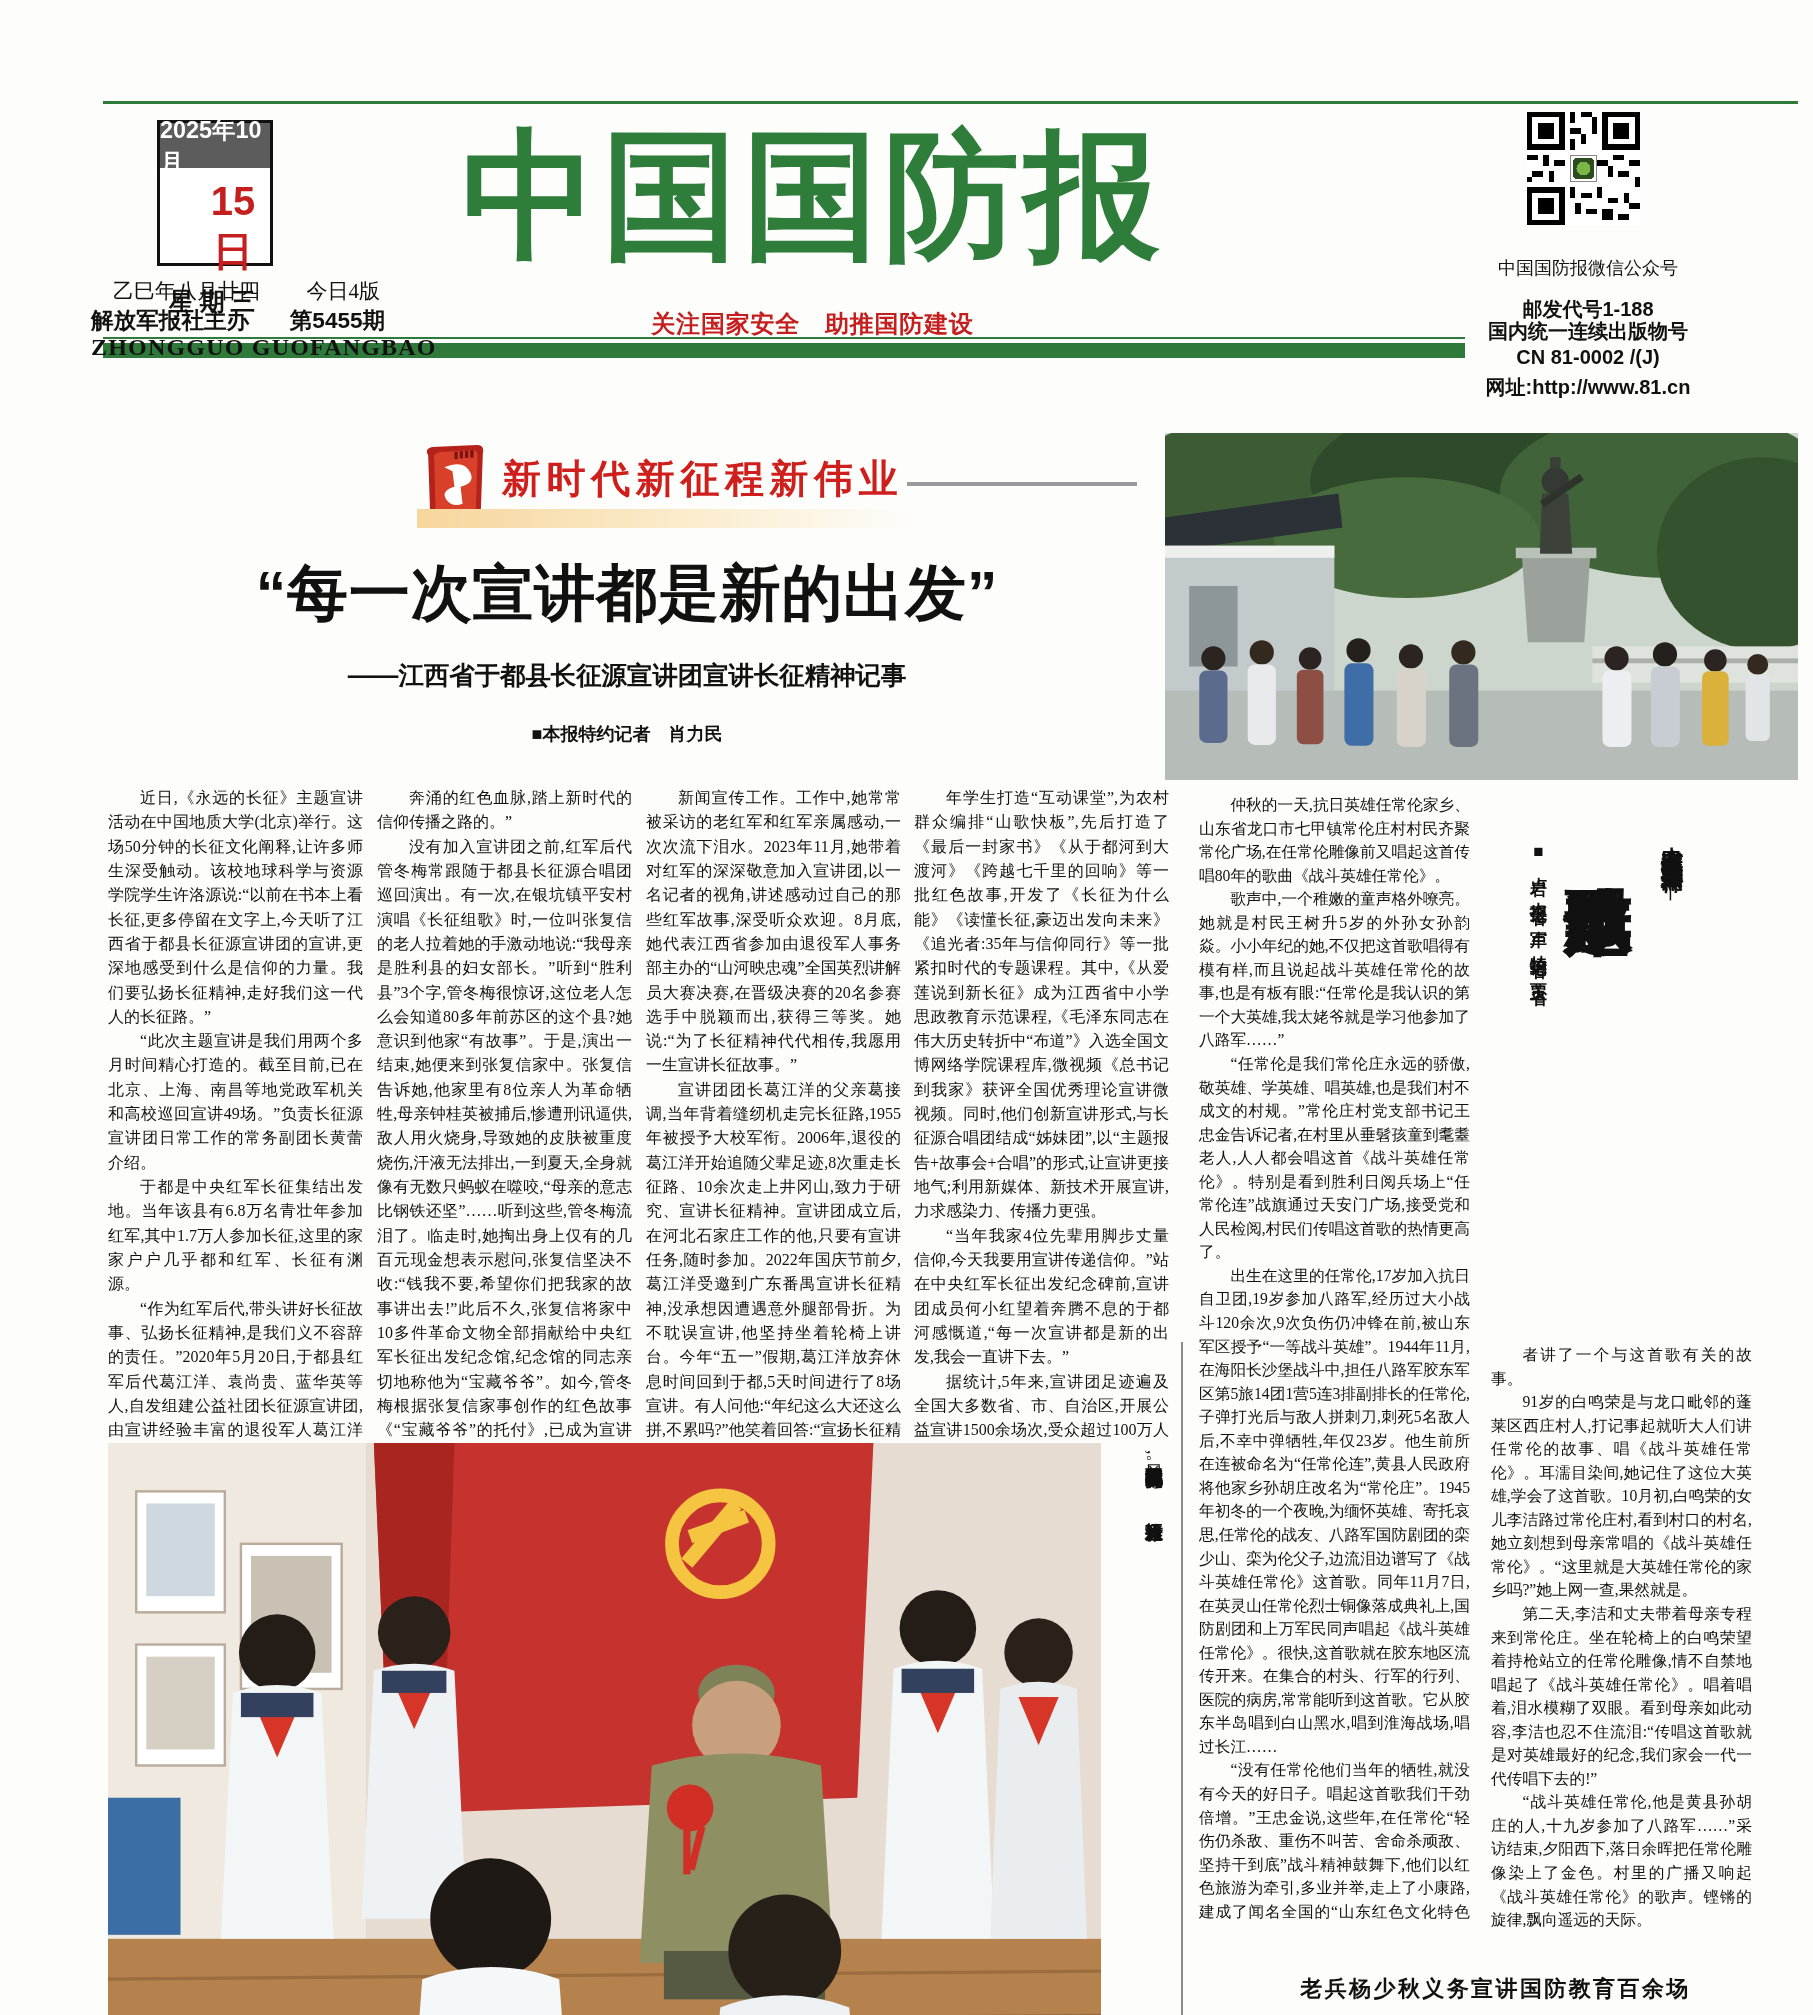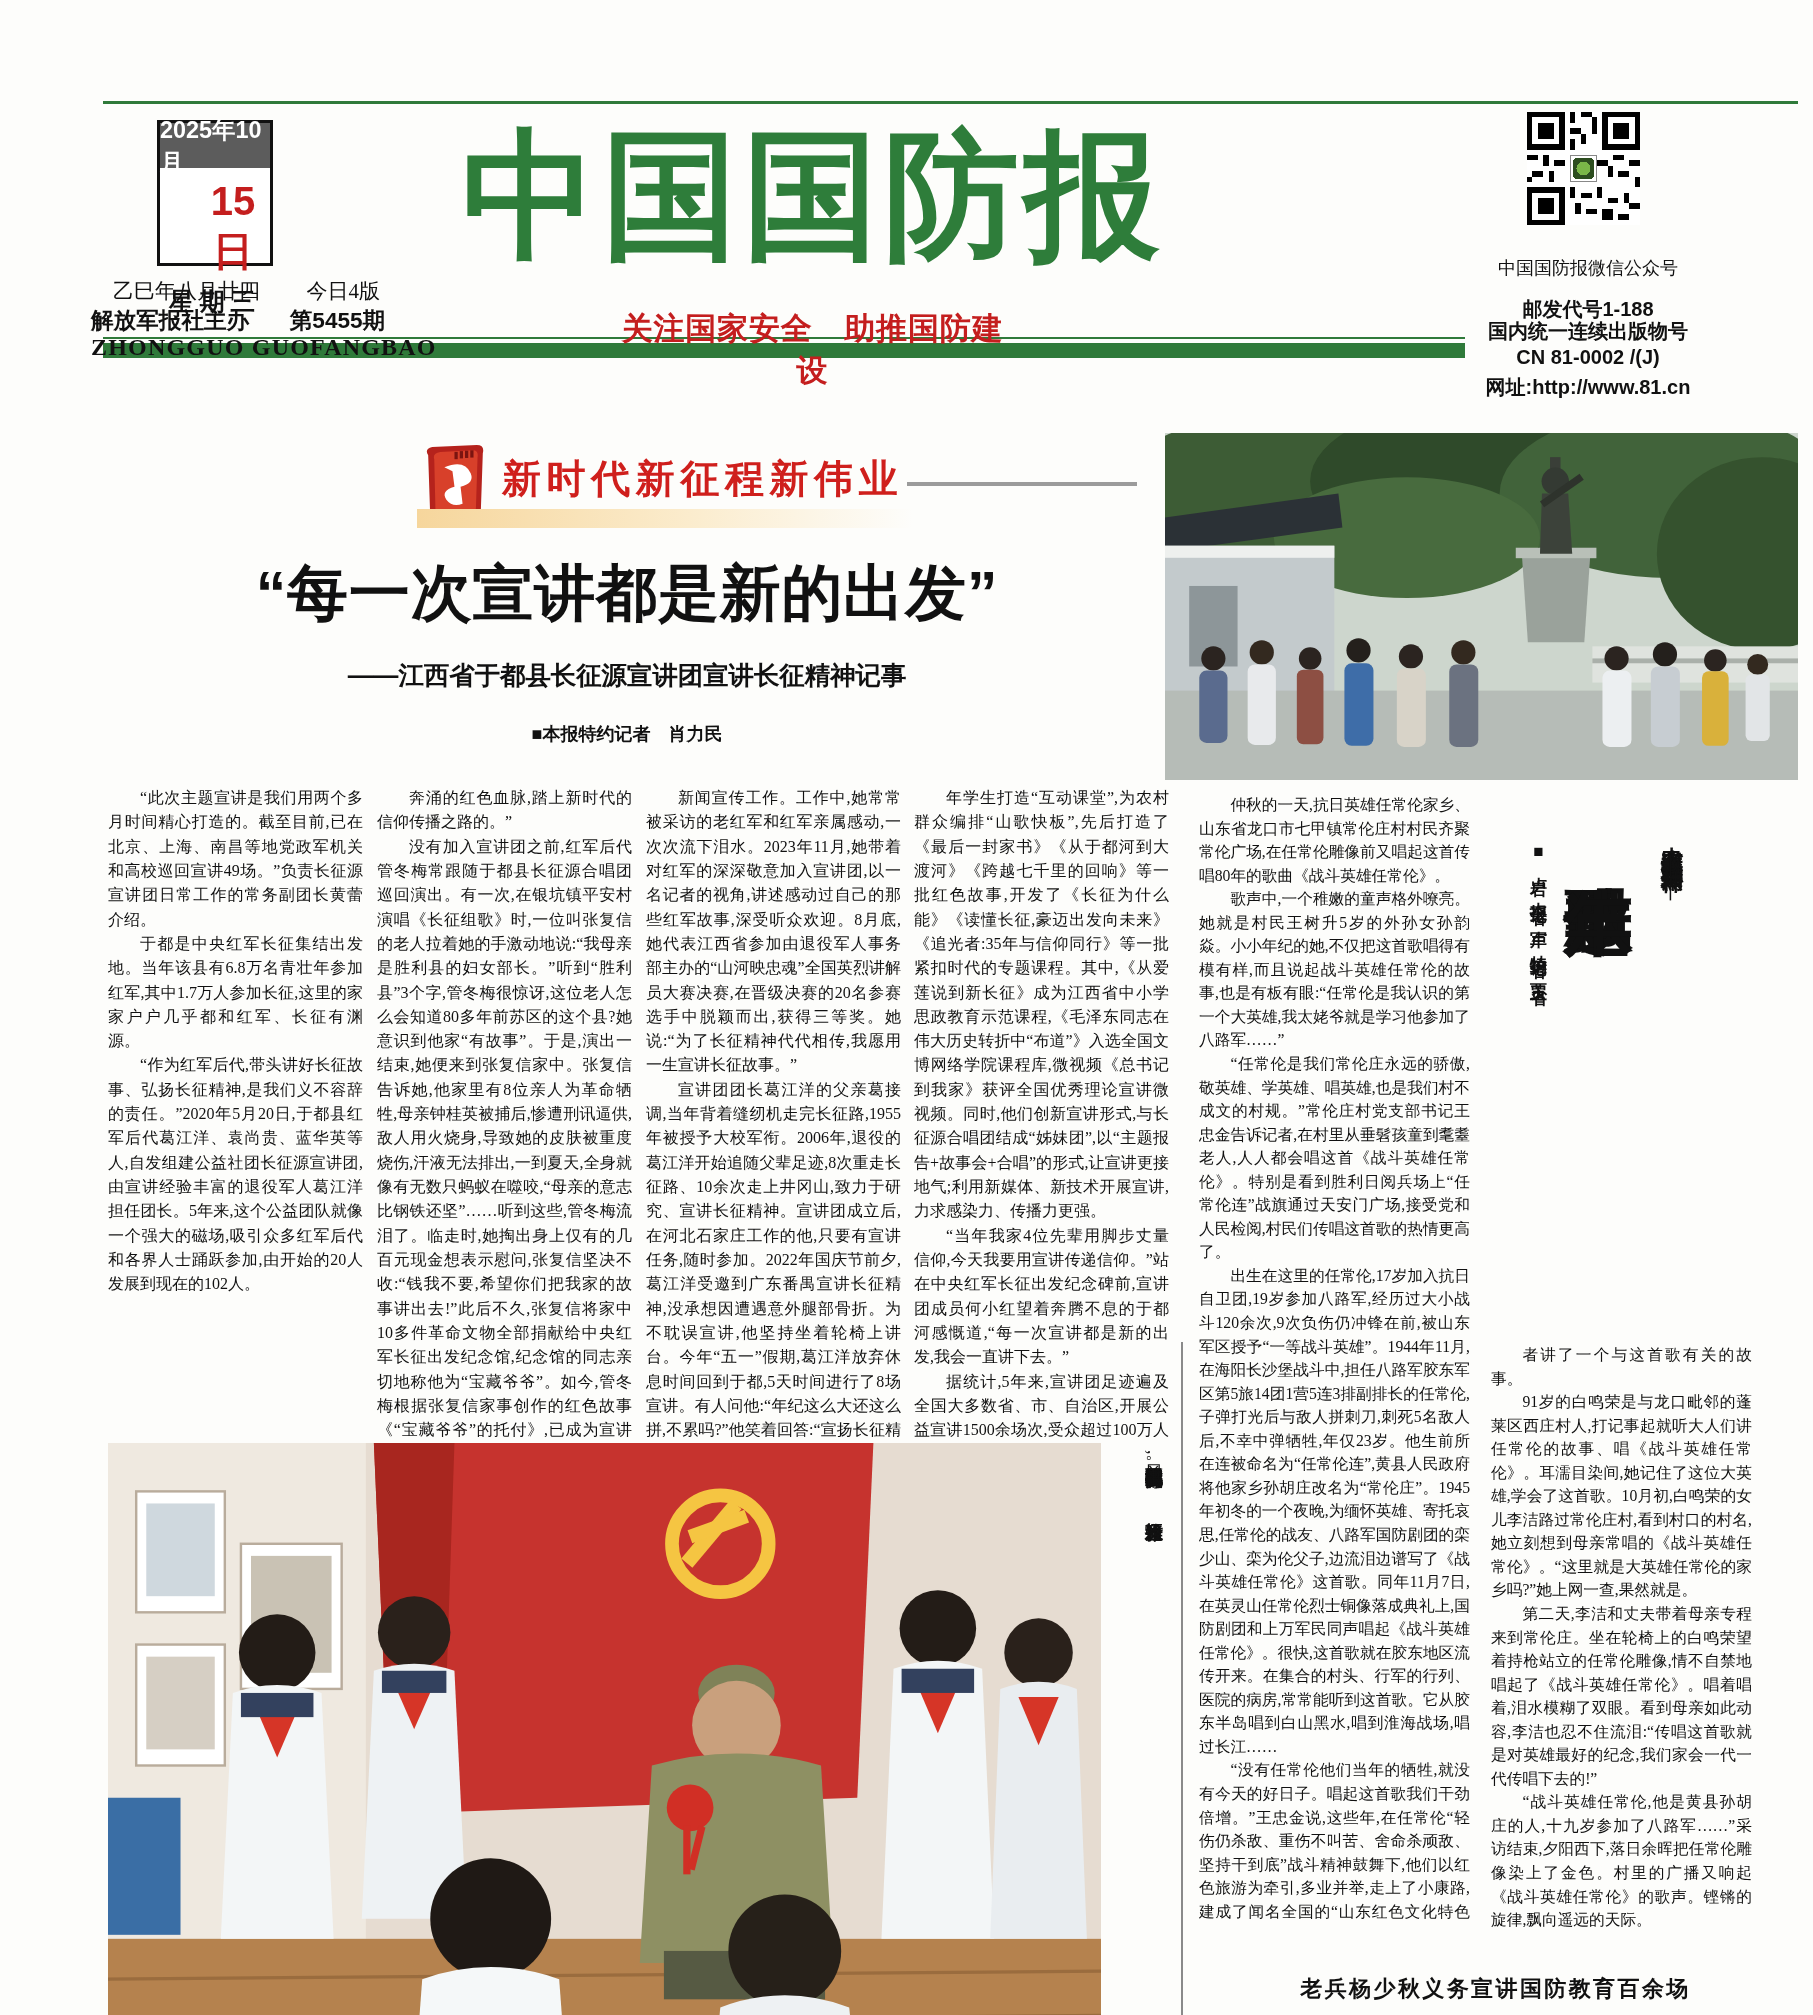--- a/index.html
+++ b/index.html
@@ -12,21 +12,21 @@
   .vtext{writing-mode:vertical-rl;}
   
   #calendar{left:121px;top:120px;width:110px;height:140px;border:3.2px solid #111;background:#fff;margin-left:36px;}
   #cal-head{height:45px;background:#5c5c5c;color:#fff;font-size:23.4px;font-weight:bold;
             display:flex;align-items:center;justify-content:center;}
   #cal-day{font-size:40px;font-weight:900;color:#c41e1e;text-align:center;margin-top:11.3px;padding-left:36px;}
   #cal-week{font-size:25px;font-weight:bold;text-align:center;letter-spacing:5.6px;margin-top:5.6px;}
   .publine{left:91px;width:395px;text-align:left;}
   #masthead-title{left:459px;top:103px;width:709px;font-size:135px;font-weight:900;color:#2e7d3a;
                   letter-spacing:5.6px;white-space:nowrap;transform:scaleY(1.04);transform-origin:top;}
-  #slogan{left:609px;top:308px;width:407px;font-size:31px;font-weight:900;color:#c41e1e;letter-spacing:0.8px;}
+  #slogan{left:609px;top:308px;width:407px;font-size:24px;font-weight:900;color:#c41e1e;letter-spacing:0.8px;}
   .qrline{left:1459px;width:258px;text-align:center;}
   
   #banner-text{left:502px;top:452px;font-size:39px;font-weight:700;color:#cf1f1c;letter-spacing:5.6px;white-space:nowrap;}
   #banner-grayline{left:907px;top:482px;width:230px;height:4px;background:#9b9b9b;}
   #banner-underline{left:417px;top:509px;width:496px;height:18.5px;
      background:linear-gradient(to right,#f6d69c,#fbeccd 55%,rgba(255,255,255,0));}
   #lead-headline{left:117px;top:553px;width:1020px;font-size:61px;font-weight:900;letter-spacing:0.8px;white-space:nowrap;}
   #lead-subhead{left:117px;top:659px;width:1020px;font-size:25.4px;font-weight:bold;}
   #lead-byline{left:117px;top:722px;width:1020px;font-size:18px;font-weight:bold;}
   .body-col p{margin:0;font-size:16px;line-height:1.52;text-align:justify;text-indent:2em;}
@@ -157,20 +157,21 @@
   </div>
   <div class="abs sans" id="banner-text">新时代新征程新伟业</div>
   <div class="abs" id="banner-grayline"></div>
   <div class="abs" id="banner-underline"></div>
 
   <div class="abs center sans" id="lead-headline">“每一次宣讲都是新的出发”</div>
   <div class="abs center sans" id="lead-subhead">——江西省于都县长征源宣讲团宣讲长征精神记事</div>
   <div class="abs center" id="lead-byline">■本报特约记者　肖力民</div>
 
   <div class="abs body-col leadcol" style="left:108px;">
+      <p>近日,《永远的长征》主题宣讲活动在中国地质大学(北京)举行。这场50分钟的长征文化阐释,让许多师生深受触动。该校地球科学与资源学院学生许洛源说:“以前在书本上看长征,更多停留在文字上,今天听了江西省于都县长征源宣讲团的宣讲,更深地感受到什么是信仰的力量。我们要弘扬长征精神,走好我们这一代人的长征路。”</p>
       <p>“此次主题宣讲是我们用两个多月时间精心打造的。截至目前,已在北京、上海、南昌等地党政军机关和高校巡回宣讲49场。”负责长征源宣讲团日常工作的常务副团长黄蕾介绍。</p>
       <p>于都是中央红军长征集结出发地。当年该县有6.8万名青壮年参加红军,其中1.7万人参加长征,这里的家家户户几乎都和红军、长征有渊源。</p>
       <p>“作为红军后代,带头讲好长征故事、弘扬长征精神,是我们义不容辞的责任。”2020年5月20日,于都县红军后代葛江洋、袁尚贵、蓝华英等人,自发组建公益社团长征源宣讲团,由宣讲经验丰富的退役军人葛江洋担任团长。5年来,这个公益团队就像一个强大的磁场,吸引众多红军后代和各界人士踊跃参加,由开始的20人发展到现在的102人。</p>
     </div>
   <div class="abs body-col leadcol" style="left:377px;">
       <p>奔涌的红色血脉,踏上新时代的信仰传播之路的。”</p>
       <p>没有加入宣讲团之前,红军后代管冬梅常跟随于都县长征源合唱团巡回演出。有一次,在银坑镇平安村演唱《长征组歌》时,一位叫张复信的老人拉着她的手激动地说:“我母亲是胜利县的妇女部长。”听到“胜利县”3个字,管冬梅很惊讶,这位老人怎么会知道80多年前苏区的这个县?她意识到他家“有故事”。于是,演出一结束,她便来到张复信家中。张复信告诉她,他家里有8位亲人为革命牺牲,母亲钟桂英被捕后,惨遭刑讯逼供,敌人用火烧身,导致她的皮肤被重度烧伤,汗液无法排出,一到夏天,全身就像有无数只蚂蚁在噬咬,“母亲的意志比钢铁还坚”……听到这些,管冬梅流泪了。临走时,她掏出身上仅有的几百元现金想表示慰问,张复信坚决不收:“钱我不要,希望你们把我家的故事讲出去!”此后不久,张复信将家中10多件革命文物全部捐献给中央红军长征出发纪念馆,纪念馆的同志亲切地称他为“宝藏爷爷”。如今,管冬梅根据张复信家事创作的红色故事《“宝藏爷爷”的托付》,已成为宣讲团的精品课之一。</p>
     </div>
   <div class="abs body-col leadcol" style="left:646px;">
       <p>新闻宣传工作。工作中,她常常被采访的老红军和红军亲属感动,一次次流下泪水。2023年11月,她带着对红军的深深敬意加入宣讲团,以一名记者的视角,讲述感动过自己的那些红军故事,深受听众欢迎。8月底,她代表江西省参加由退役军人事务部主办的“山河映忠魂”全国英烈讲解员大赛决赛,在晋级决赛的20名参赛选手中脱颖而出,获得三等奖。她说:“为了长征精神代代相传,我愿用一生宣讲长征故事。”</p>

